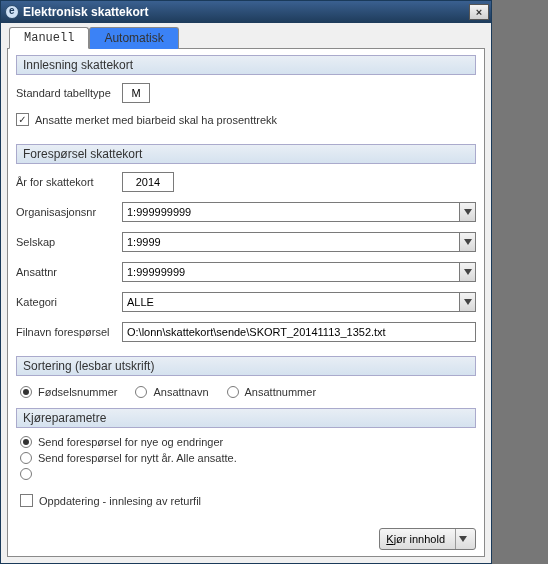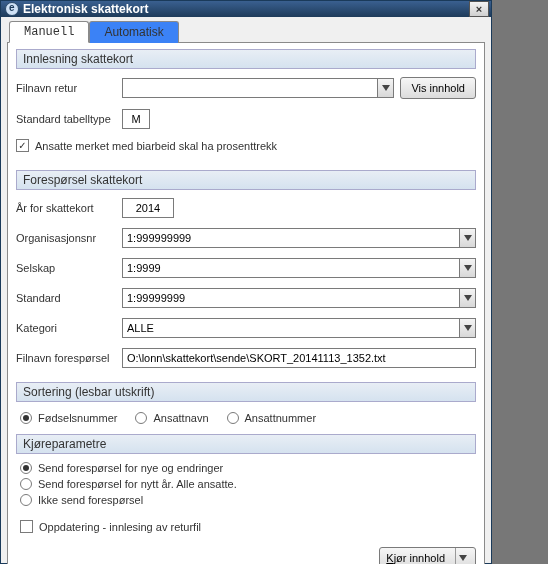--- a/index.html
+++ b/index.html
@@ -227,34 +227,20 @@
   <div class="content">
     <div class="tabs">
       <div class="tab active">Manuell</div>
       <div class="tab">Automatisk</div>
     </div>
 
     <div class="tabbody">
 
       <div class="section-head">Innlesning skattekort</div>
 
-      <div class="row">
-        <div class="lbl">Filnavn retur</div>
-        <div class="combo" style="flex:1">
-          <div class="val"></div>
-          <div class="dd">
-            <svg viewBox="0 0 8 6">
-                <path d="M0 0 L8 0 L4 6 Z" fill="#444"></path>
-              </svg>
-          </div>
-        </div>
-        <div class="btn">
-          <span>Vis innhold</span>
-        </div>
-      </div>
 
       <div class="row">
         <div class="lbl">Standard tabelltype</div>
         <input class="text-inp" style="width: 28px; text-align: center;" value="M">
       </div>
 
       <div class="row">
         <div class="checkbox">
           <span class="box">✓</span>
           <span>Ansatte merket med biarbeid skal ha prosenttrekk</span>
@@ -286,21 +272,21 @@
           <div class="val">1:9999</div>
           <div class="dd">
               <svg viewBox="0 0 8 6">
                 <path d="M0 0 L8 0 L4 6 Z" fill="#444"></path>
               </svg>
             </div>
         </div>
       </div>
 
       <div class="row">
-        <div class="lbl">Standard</div>
+        <div class="lbl">Ansattnr</div>
         <div class="combo">
           <div class="val">1:99999999</div>
           <div class="dd">
               <svg viewBox="0 0 8 6">
                 <path d="M0 0 L8 0 L4 6 Z" fill="#444"></path>
               </svg>
             </div>
         </div>
       </div>
 
@@ -348,21 +334,20 @@
               <span class="dot"></span>
             </span>
           <span>Send forespørsel for nye og endringer</span>
         </div>
         <div class="radio">
           <span class="circ"></span>
           <span>Send forespørsel for nytt år. Alle ansatte.</span>
         </div>
         <div class="radio">
           <span class="circ"></span>
-          <span>Ikke send forespørsel</span>
         </div>
         <div style="height:6px"></div>
         <div class="checkbox">
           <span class="box"></span>
           <span>Oppdatering - innlesing av returfil</span>
         </div>
       </div>
 
       <div class="footer">
         <div class="btn">

